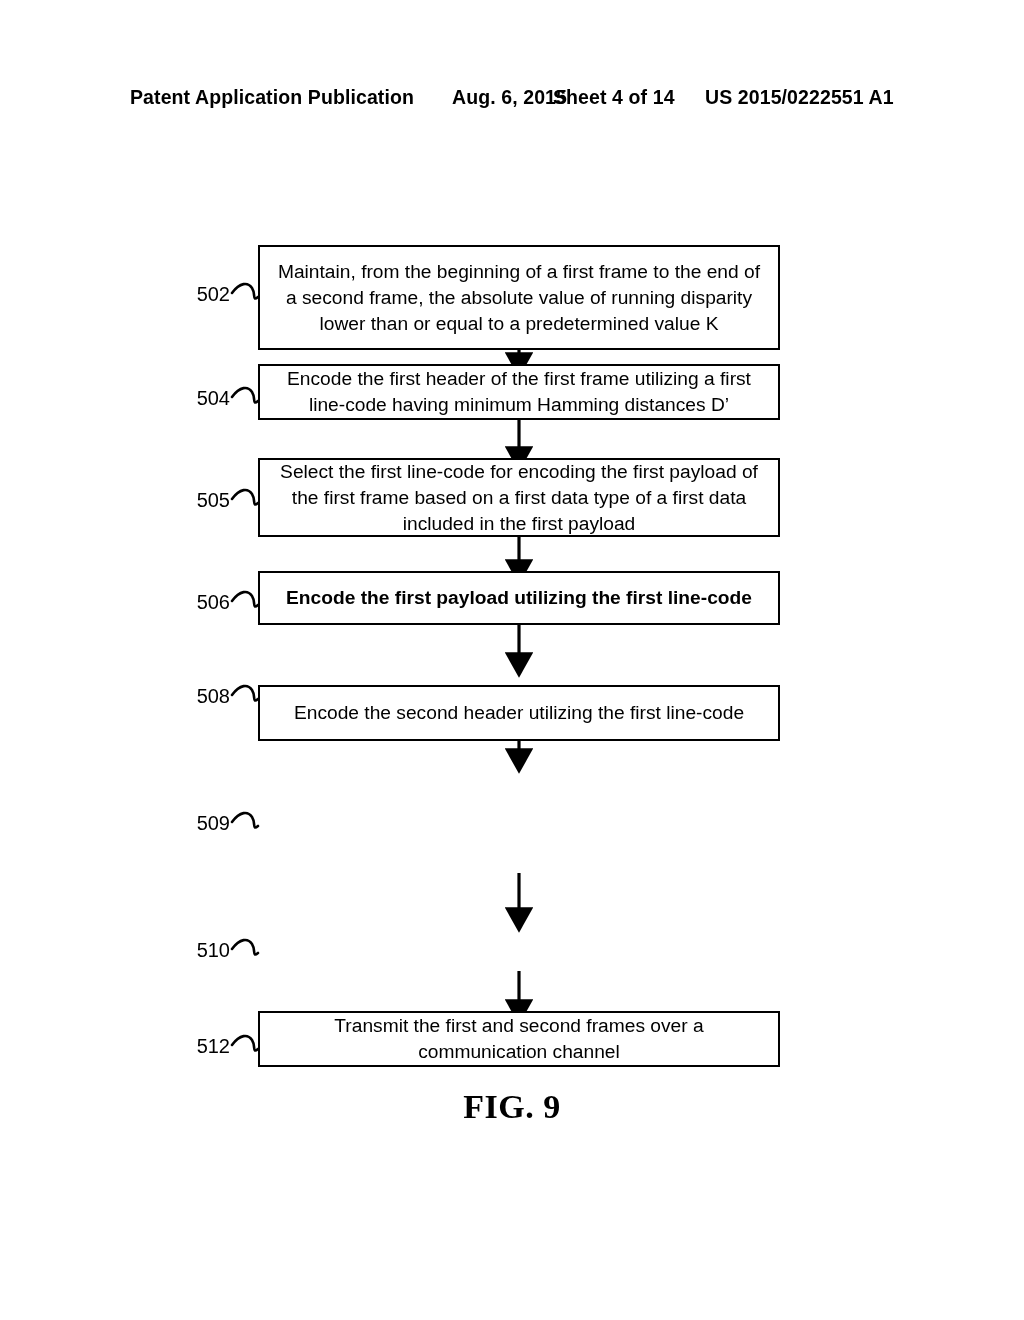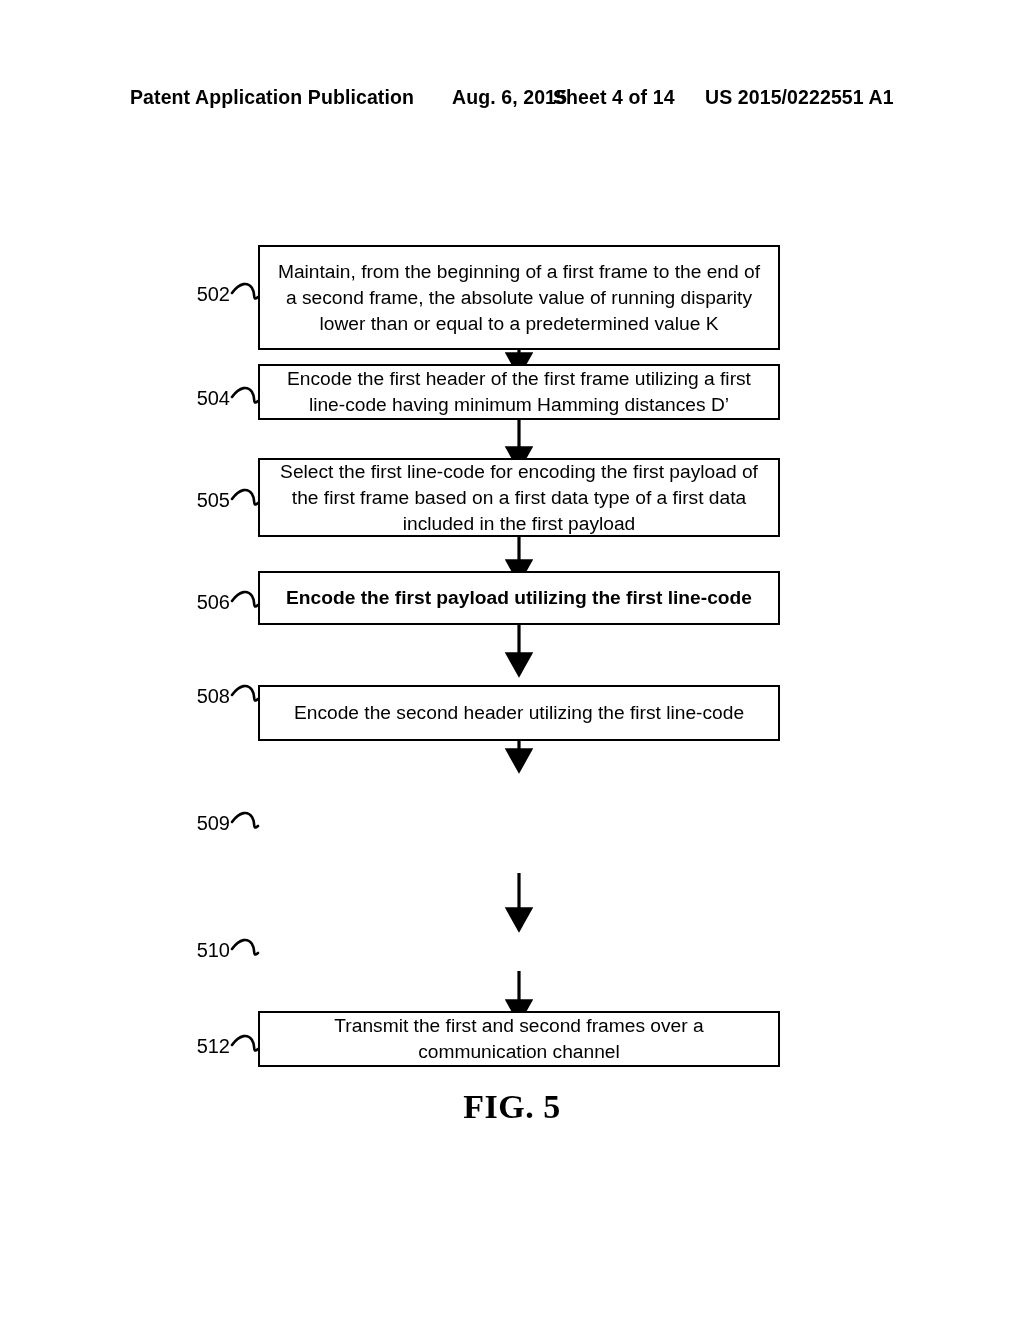--- a/index.html
+++ b/index.html
@@ -163,13 +163,13 @@
 
   <div class="ref-label" style="top:939px; left:184px;">510</div>
 
   <div class="ref-label" style="top:1035px; left:184px;">512</div>
   <div class="flow-box" style="top:1011px; height:56px;">
     <span class="box-text">Transmit the first and second frames over a communication channel</span>
   </div>
 
 </div>
 
-<div id="fig-caption">FIG. 5</div>
+<div id="fig-caption">FIG. 9</div>
 
 </body></html>

